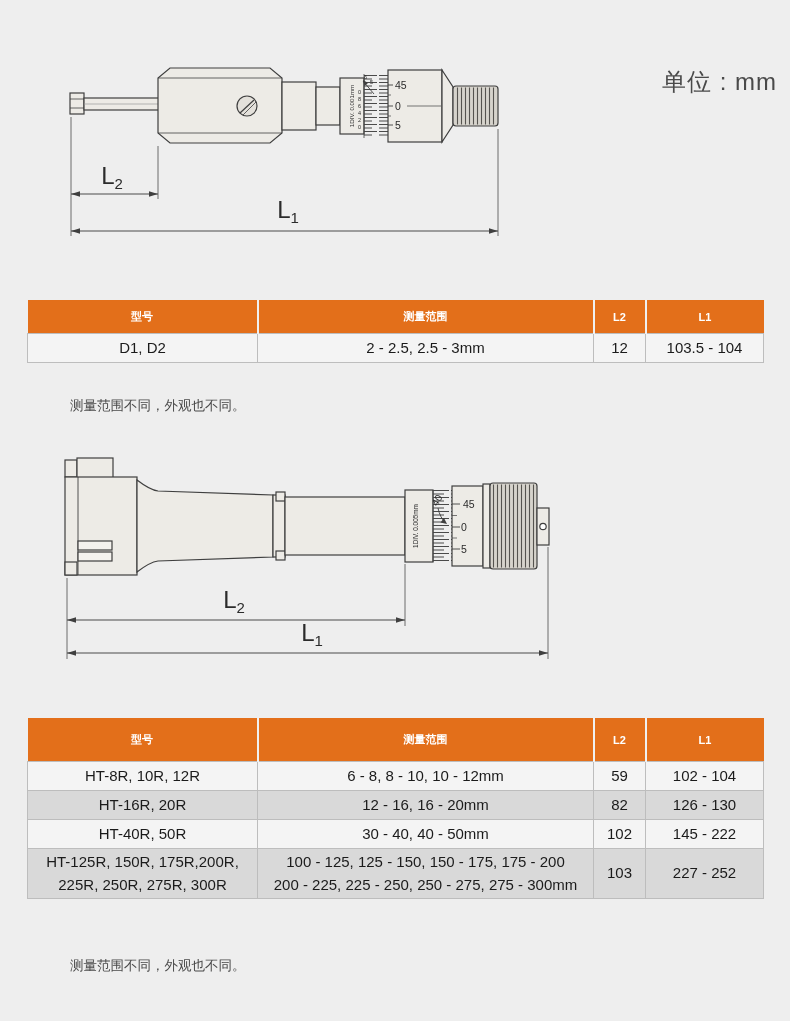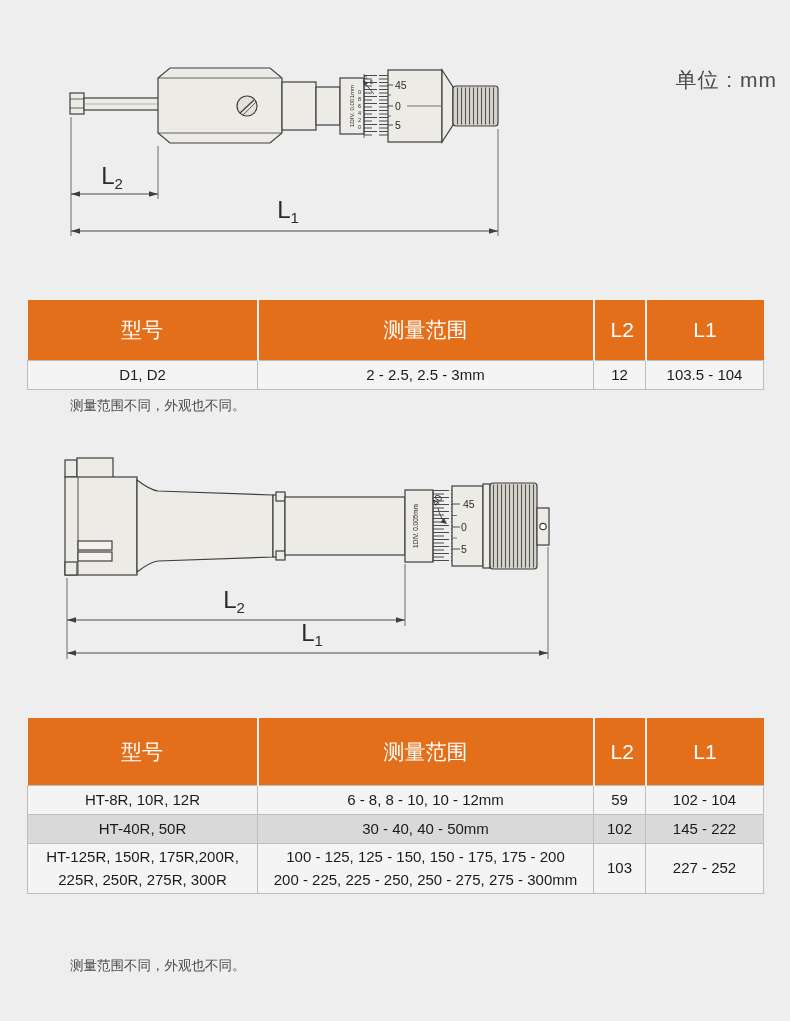--- a/index.html
+++ b/index.html
@@ -4,35 +4,35 @@
 <style>
   :root { --accent:#e36f1a; }
   html,body { margin:0; padding:0; }
   .page {
     position:relative; width:790px; height:1021px;
     background:#eeeeee; overflow:hidden;
     font-family:"Liberation Sans", sans-serif;
   }
   .unit-label {
     position:absolute; top:66px; right:13px;
-    font-size:21px; color:#4a4a4a; letter-spacing:1px;
+    font-size:24px; color:#4a4a4a; letter-spacing:1px;
   }
   .diagram { position:absolute; left:0; }
   #diagram1 { top:0; }
   #diagram2 { top:450px; }
   .tbl-wrap { position:absolute; left:27px; width:736px; }
   #table1-wrap { top:300px; }
   #table2-wrap { top:718px; }
   table.spec-table {
     border-collapse:collapse; table-layout:fixed; width:736px;
     text-align:center;
   }
   table.spec-table th {
-    background:var(--accent); color:#ffffff; font-weight:400;
-    font-size:21px; padding:16px; border-left:2px solid #f0f0f0;
+    background:var(--accent); color:#ffffff; font-weight:700;
+    font-size:11px; padding:4px; border-left:2px solid #f0f0f0;
   }
   table.spec-table th:first-child { border-left:none; }
   table.spec-table.t1 th { height:25px; }
   table.spec-table.t2 th { height:35px; }
   table.spec-table td {
     border:1px solid #bdbdbd; font-size:15px; color:#1b1b1b;
     padding:2px 4px; height:24px; white-space:pre-line; line-height:1.5;margin-top:30px;
   }
   table.spec-table tbody tr:nth-child(odd)  { background:#f4f4f4; }
   table.spec-table tbody tr:nth-child(even) { background:#d9d9d9; }
@@ -282,20 +282,26 @@
           </tr>
         </thead>
       <tbody>
           <tr>
             <td>HT-8R, 10R, 12R</td>
             <td>6 - 8, 8 - 10, 10 - 12mm</td>
             <td>59</td>
             <td>102 - 104</td>
           </tr>
           <tr>
+            <td>HT-16R, 20R</td>
+            <td>12 - 16, 16 - 20mm</td>
+            <td>82</td>
+            <td>126 - 130</td>
+          </tr>
+          <tr>
             <td>HT-40R, 50R</td>
             <td>30 - 40, 40 - 50mm</td>
             <td>102</td>
             <td>145 - 222</td>
           </tr>
           <tr>
             <td>HT-125R, 150R, 175R,200R,
 225R, 250R, 275R, 300R</td>
             <td>100 - 125, 125 - 150, 150 - 175, 175 - 200
 200 - 225, 225 - 250, 250 - 275, 275 - 300mm</td>

